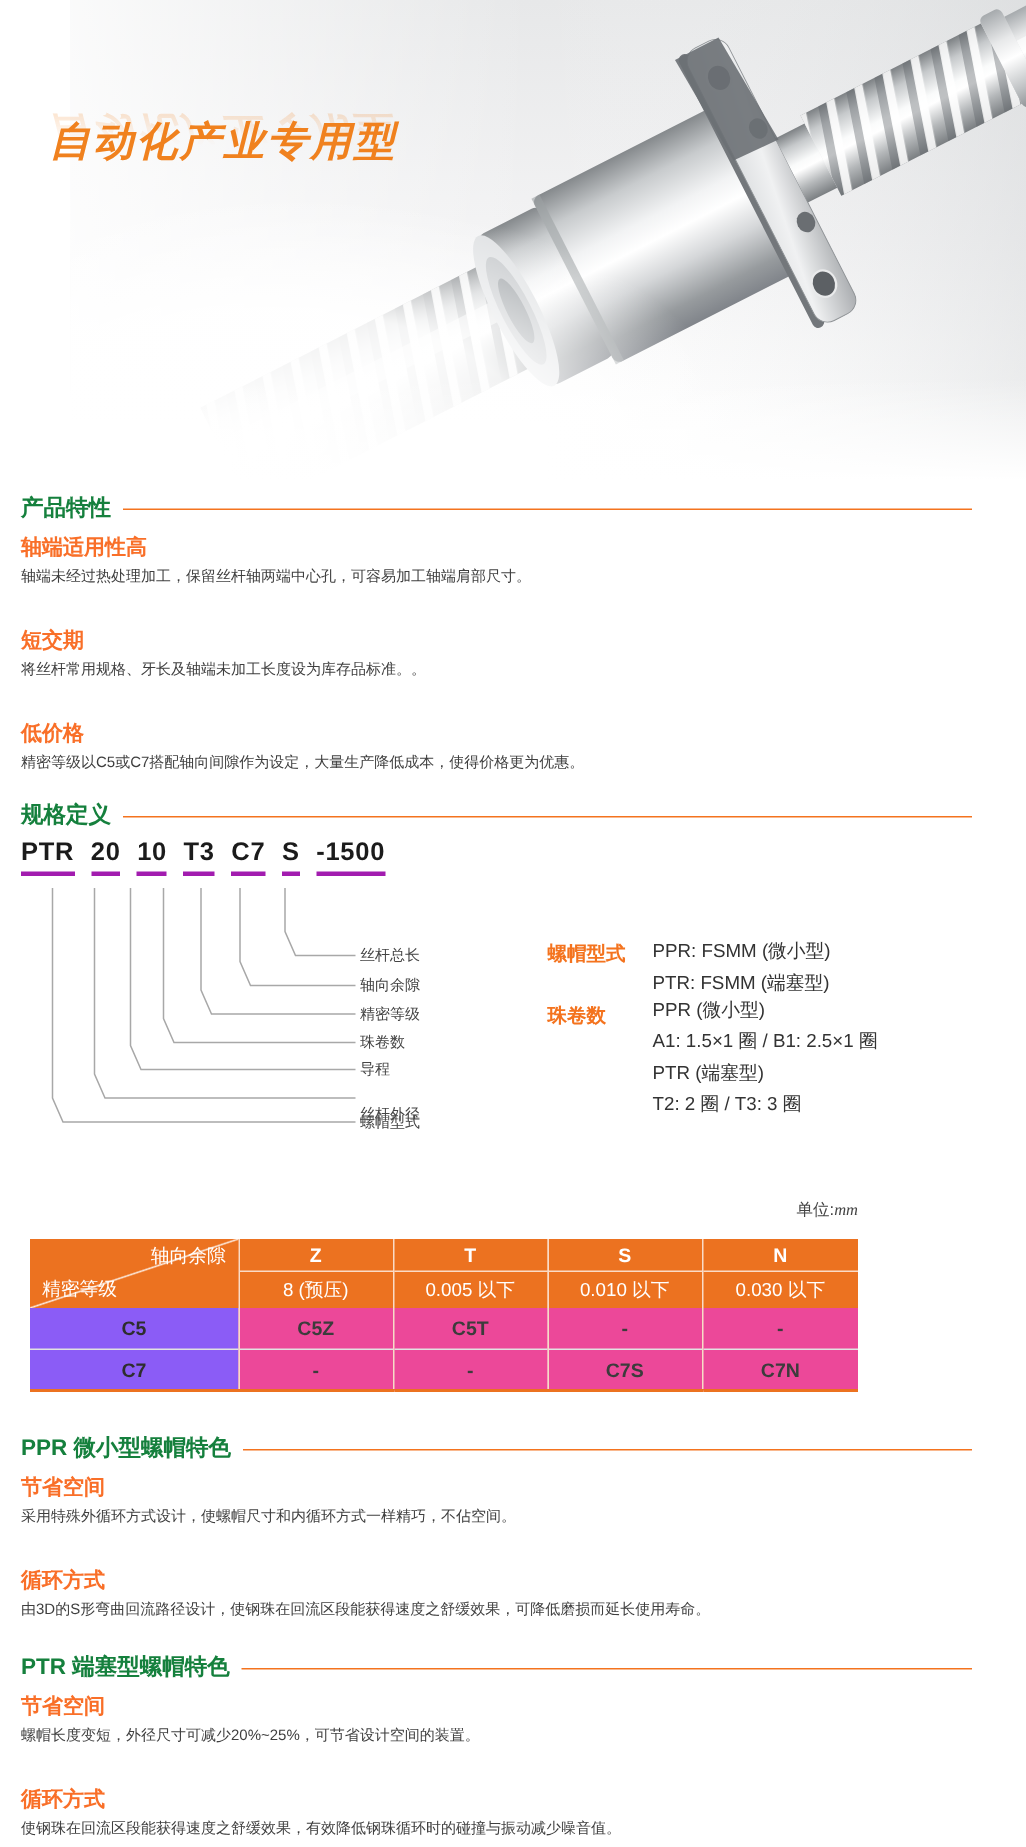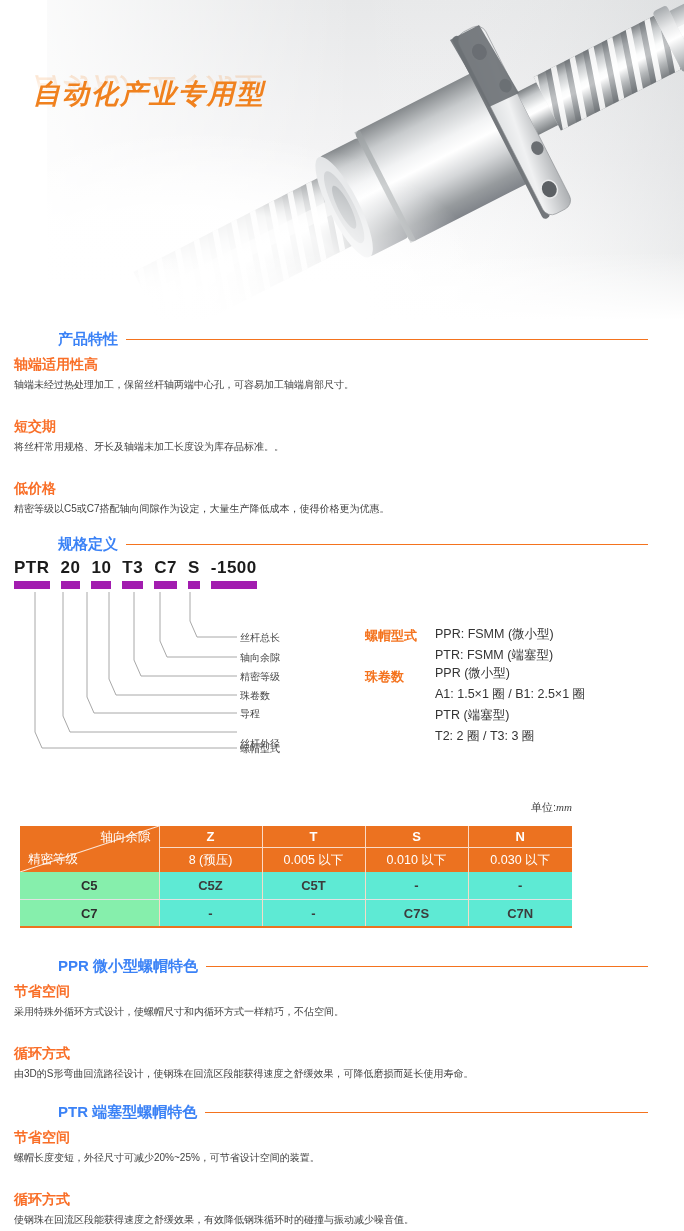--- a/index.html
+++ b/index.html
@@ -13,33 +13,33 @@
     font-style:italic;color:#F0811E;letter-spacing:2px;white-space:nowrap;}
   .hero-title-reflect{position:absolute;left:33px;top:106px;font-size:27px;font-weight:bold;
     font-style:italic;color:#F0811E;letter-spacing:2px;white-space:nowrap;
     transform:scaleY(-1);transform-origin:top;opacity:.28;
     -webkit-mask-image:linear-gradient(to top,rgba(0,0,0,.9),transparent 75%);
     mask-image:linear-gradient(to top,rgba(0,0,0,.9),transparent 75%);}
 
   
   .section{position:absolute;left:14px;width:634px;}
   .sec-head{display:flex;align-items:center;}
-  .sec-title{font-size:15px;font-weight:bold;color:#3b82f6;line-height:18px;white-space:nowrap;margin-left:44px;}
+  .sec-title{font-size:15px;font-weight:bold;color:#15803d;line-height:18px;white-space:nowrap;}
   .sec-rule{flex:1;border-top:1px solid #F4731E;margin-left:8px;}
   .feat h3{margin:0;font-size:14px;font-weight:bold;color:#F96F28;line-height:16px;}
   .feat p{margin:0;font-size:10px;color:#3f3f3f;line-height:15px;}
   .feat .h-first{margin-top:8px;}
   .feat .h-next{margin-top:26px;}
   .feat p{margin-top:5px;}
 
   
   #spec-diagram{position:absolute;left:14px;top:556px;width:656px;height:202px;}
   #code-row{position:absolute;left:0;top:2px;display:flex;gap:11px;}
   .code-seg{font-size:17px;font-weight:bold;color:#1b1b1b;letter-spacing:.5px;
-    border-bottom:8px solid #a21caf;padding-bottom:3px;line-height:20px;}
+    border-bottom:3px solid #a21caf;padding-bottom:3px;line-height:20px;}
   #callout-svg{position:absolute;left:0;top:0;}
   .callout-label{position:absolute;left:226px;font-size:10px;color:#444;line-height:15px;white-space:nowrap;}
   .legend-key{position:absolute;left:351px;font-size:13px;font-weight:bold;color:#F4731E;white-space:nowrap;}
   .legend-col{position:absolute;left:421px;font-size:12.5px;color:#333;}
   .legend-col div{height:21px;line-height:15px;white-space:nowrap;}
 
   
   #table-block{position:absolute;left:20px;top:800px;width:552px;}
   #unit-line{text-align:right;font-size:11px;color:#444;height:14px;line-height:14px;}
   #unit-line .mm{font-family:"Liberation Serif","DejaVu Serif",serif;font-style:italic;}
@@ -48,22 +48,22 @@
   table.spec col.ct{width:103px;} table.spec col.cs{width:103px;} table.spec col.cn{width:104px;}
   th.hcell{background:#EC7220;color:#fff;font-weight:bold;font-size:13px;height:21px;
     border-left:1px solid rgba(255,255,255,.75);padding:0;text-align:center;}
   th.hsub{background:#EC7220;color:#fff;font-weight:normal;font-size:12.5px;height:24px;
     border-left:1px solid rgba(255,255,255,.75);border-top:1px solid rgba(255,255,255,.75);
     padding:0;text-align:center;}
   td.corner{background:#EC7220;position:relative;padding:0;
     background-image:linear-gradient(to bottom right,rgba(0,0,0,0) calc(50% - 1px),rgba(255,255,255,.85) 50%,rgba(0,0,0,0) calc(50% + 1px));}
   .corner-top{position:absolute;top:3px;right:8px;color:#fff;font-size:12.5px;}
   .corner-bottom{position:absolute;bottom:4px;left:8px;color:#fff;font-size:12.5px;}
-  td.rowhead{background:#86efac;font-weight:bold;color:#2e2e2e;font-size:13px;text-align:center;height:27px;padding:0;}
-  td.dcell{background:#5eead4;color:#3c3c3c;font-size:13px;font-weight:bold;text-align:center;
+  td.rowhead{background:#8b5cf6;font-weight:bold;color:#2e2e2e;font-size:13px;text-align:center;height:27px;padding:0;}
+  td.dcell{background:#ec4899;color:#3c3c3c;font-size:13px;font-weight:bold;text-align:center;
     border-left:1px solid #F6DCC6;padding:0;}
   tr.r2 td{border-top:1px solid #E2E2E2;height:26px;}
   tr.rlast td{border-bottom:2px solid #EC7220;}
 </style>
 </head>
 <body>
 
 <div id="page">
 
   <div id="hero">

